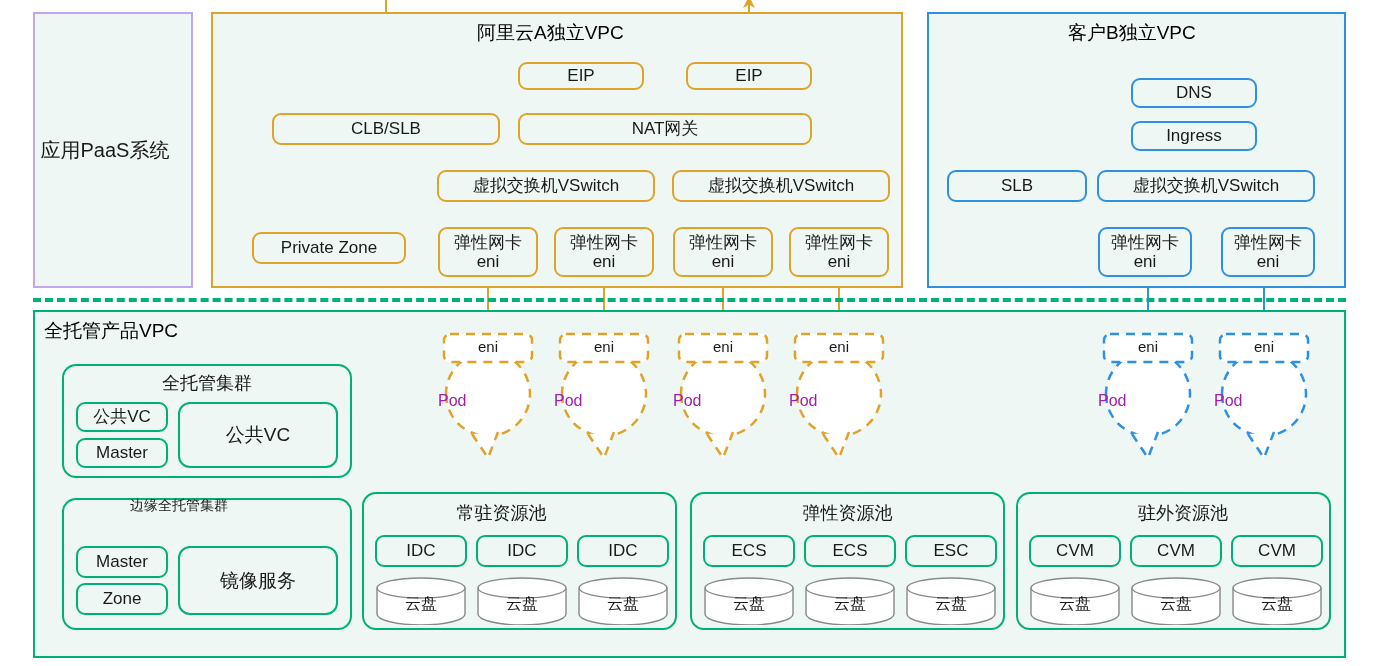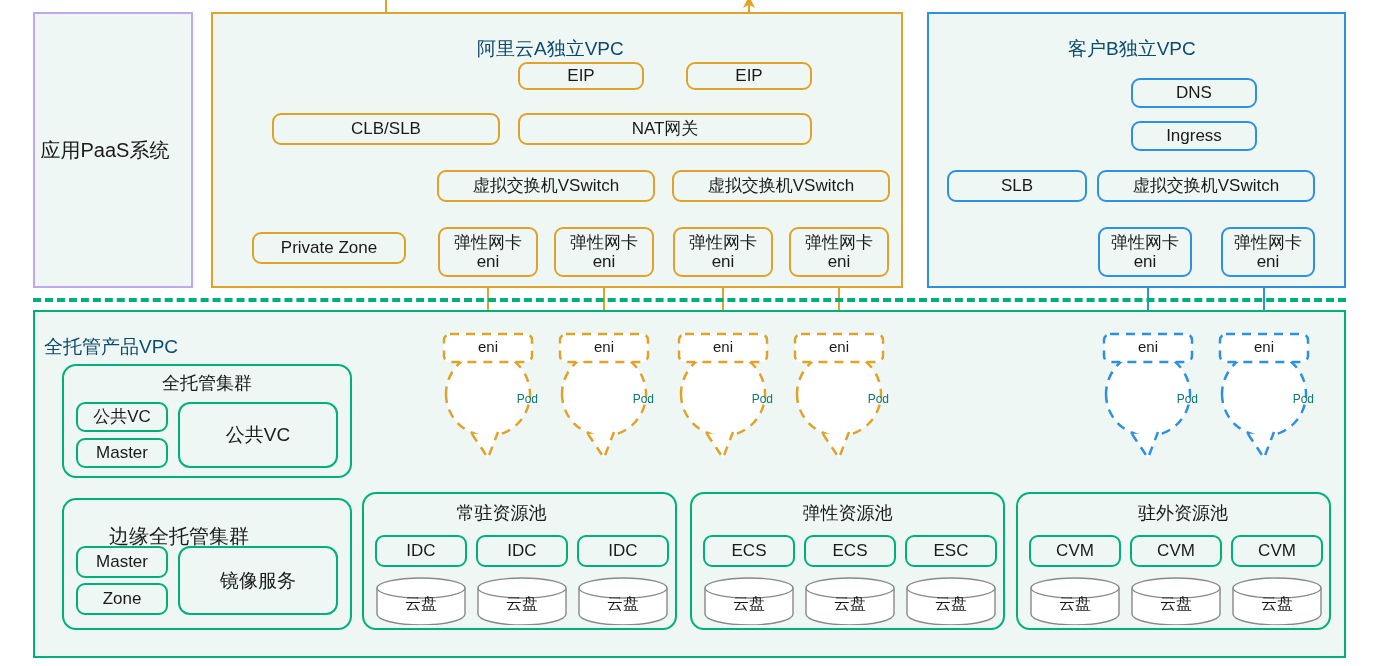--- a/index.html
+++ b/index.html
@@ -11,39 +11,39 @@
   .node{position:absolute;box-sizing:border-box;display:flex;align-items:center;
         justify-content:center;text-align:center;line-height:1.15;}
 
   
   .zone{position:absolute;box-sizing:border-box;background:#eef7f3;}
   .zone-purple{border:2.5px solid #c3a6f0;}
   .zone-orange{border:2.5px solid #dfa32a;}
   .zone-blue  {border:2.5px solid #2e90e0;}
   .zone-green {border:2.5px solid #00b07a;}
 
-  .zone-title{position:absolute;font-size:19px;color:#0c4a6e;white-space:nowrap;margin-top:16px;}
+  .zone-title{position:absolute;font-size:19px;color:#000000;white-space:nowrap;}
 
   
   .box{position:absolute;box-sizing:border-box;display:flex;align-items:center;
        justify-content:center;text-align:center;border-radius:9px;background:#eef7f3;
        font-size:17px;line-height:1.12;white-space:nowrap;}
   .b-orange{border:2px solid #dfa32a;}
   .b-blue  {border:2px solid #2e90e0;}
   .b-green {border:2px solid #00b07a;}
 
   .paas-label{font-size:20px;}
 
   
   .podwrap{position:absolute;width:100px;height:160px;}
   .podwrap svg{position:absolute;left:0;top:0;overflow:visible;}
   .pod-eni-label{position:absolute;left:0;top:8px;width:100px;text-align:center;
                  font-size:15px;color:#1a1a1a;}
-  .pod-label{position:absolute;left:0;top:62px;width:100px;text-align:right;
-             font-size:12px;color:#0f766e;}
+  .pod-label{position:absolute;left:0;top:62px;width:100px;text-align:left;
+             font-size:16px;color:#a21caf;}
 
   
   .cyl{position:absolute;width:92px;height:48px;}
   .cyl svg{position:absolute;left:0;top:0;}
   .cyl span{position:absolute;left:0;top:17px;width:92px;text-align:center;
             font-size:16px;color:#1a1a1a;}
 
   
   #wires{position:absolute;left:0;top:0;width:1385px;height:666px;pointer-events:none;}
 
@@ -179,21 +179,21 @@
   <div class="zone zone-green" style="left:33px;top:310px;width:1313px;height:348px;"></div>
   <div class="zone-title" style="left:44px;top:318px;">全托管产品VPC</div>
 
   <div class="box b-green" style="left:62px;top:364px;width:290px;height:114px;border-radius:14px;"></div>
   <div class="node" style="left:62px;top:370px;width:290px;height:26px;font-size:18px;">全托管集群</div>
   <div class="box b-green" style="left:76px;top:402px;width:92px;height:30px;">公共VC</div>
   <div class="box b-green" style="left:76px;top:438px;width:92px;height:30px;">Master</div>
   <div class="box b-green" style="left:178px;top:402px;width:160px;height:66px;border-radius:12px;font-size:19px;">公共VC</div>
 
   <div class="box b-green" style="left:62px;top:498px;width:290px;height:132px;border-radius:14px;"></div>
-  <div class="node" style="left:62px;top:523px;width:234px;height:26px;font-size:20px;">边缘全托管集群</div>
+  <div class="node" style="left:62px;top:492px;width:234px;height:26px;font-size:14px;">边缘全托管集群</div>
   <div class="box b-green" style="left:76px;top:546px;width:92px;height:32px;">Master</div>
   <div class="box b-green" style="left:76px;top:583px;width:92px;height:32px;">Zone</div>
   <div class="box b-green" style="left:178px;top:546px;width:160px;height:69px;border-radius:12px;font-size:19px;">镜像服务</div>
 
   <div class="podwrap" style="left:438px;top:330px;">
     <svg width="100" height="160" viewBox="0 0 100 160">
       <path d="M50,44 m-42,0 a42,42 0 1,0 84,0 a42,42 0 1,0 -84,0" fill="#ffffff" stroke="#dfa32a" stroke-width="2.5" stroke-dasharray="9,7" transform="translate(0,20)"></path>
       <path d="M34,104 L50,128 L60,102" fill="#ffffff" stroke="#dfa32a" stroke-width="2.5" stroke-dasharray="9,7"></path>
       <rect x="6" y="4" width="88" height="28" rx="6" fill="#ffffff" stroke="#dfa32a" stroke-width="2.5" stroke-dasharray="9,7"></rect>
     </svg>

